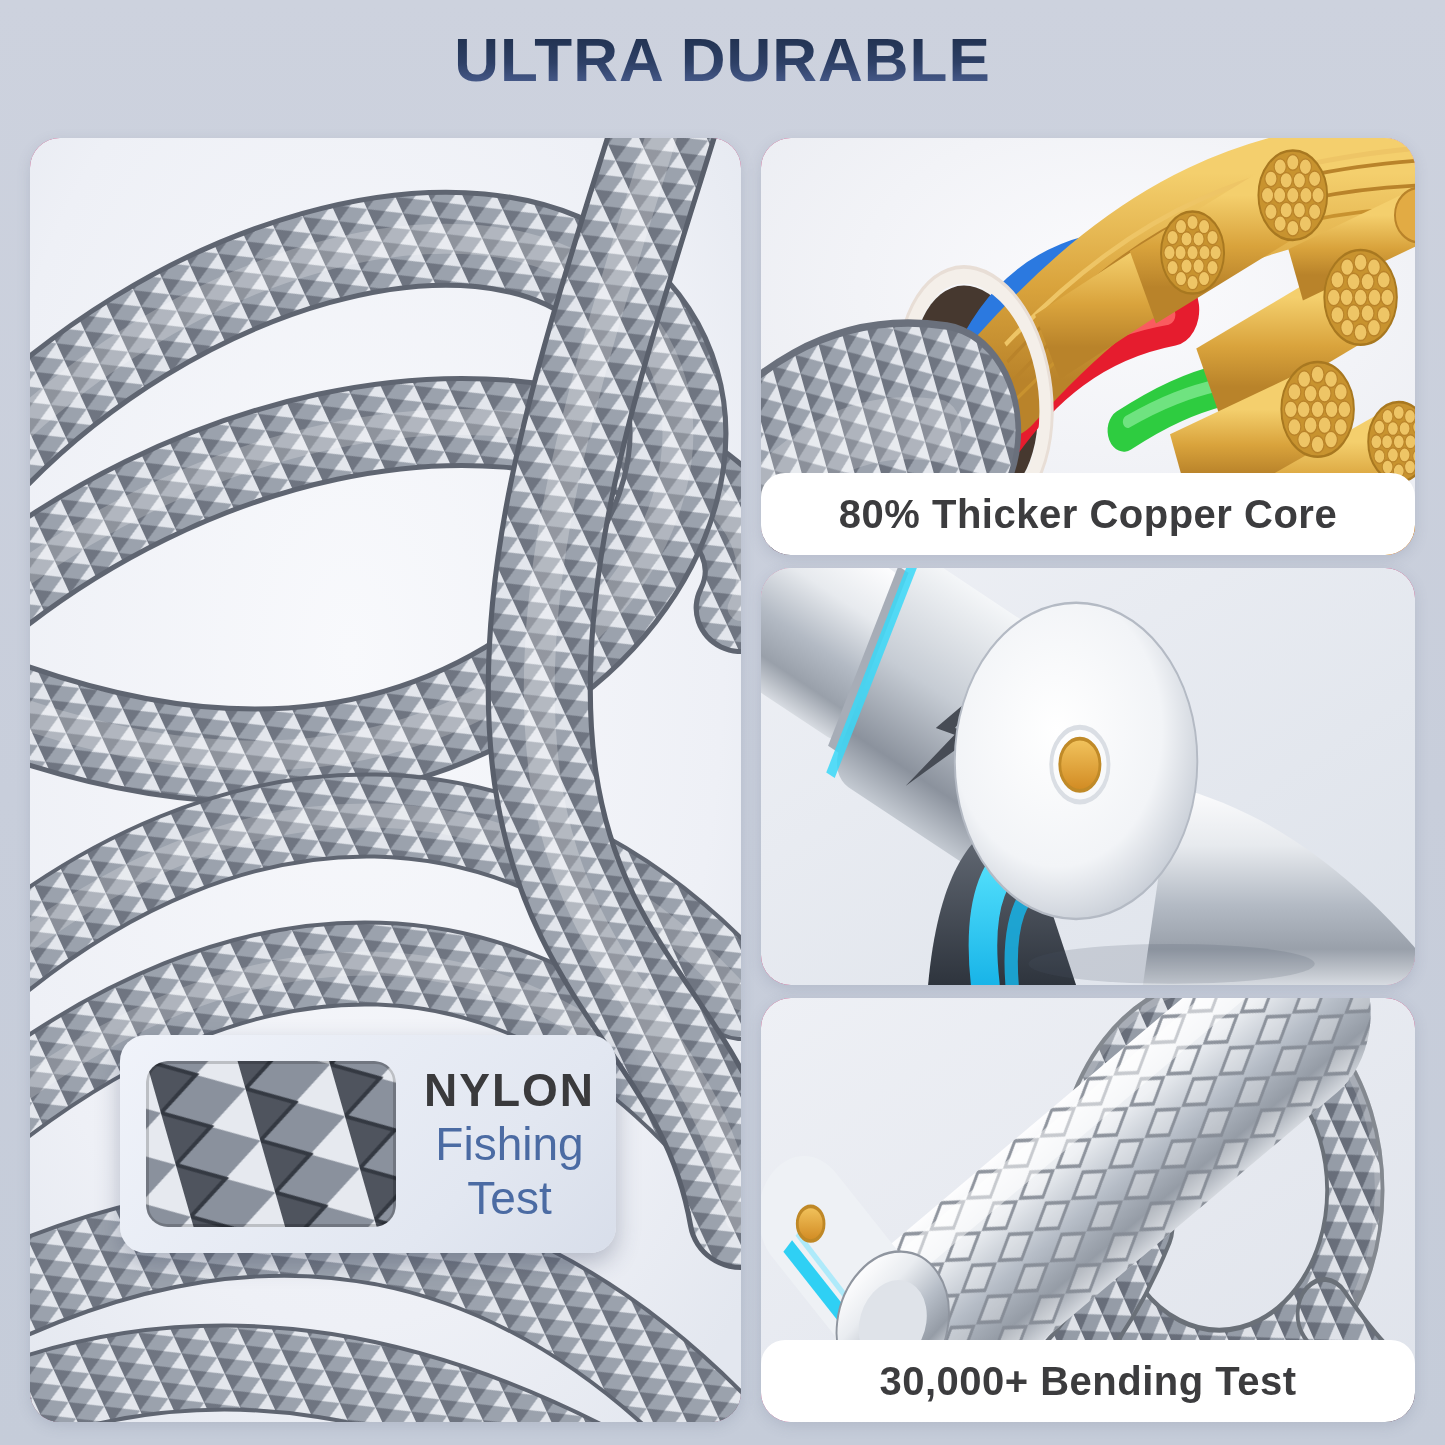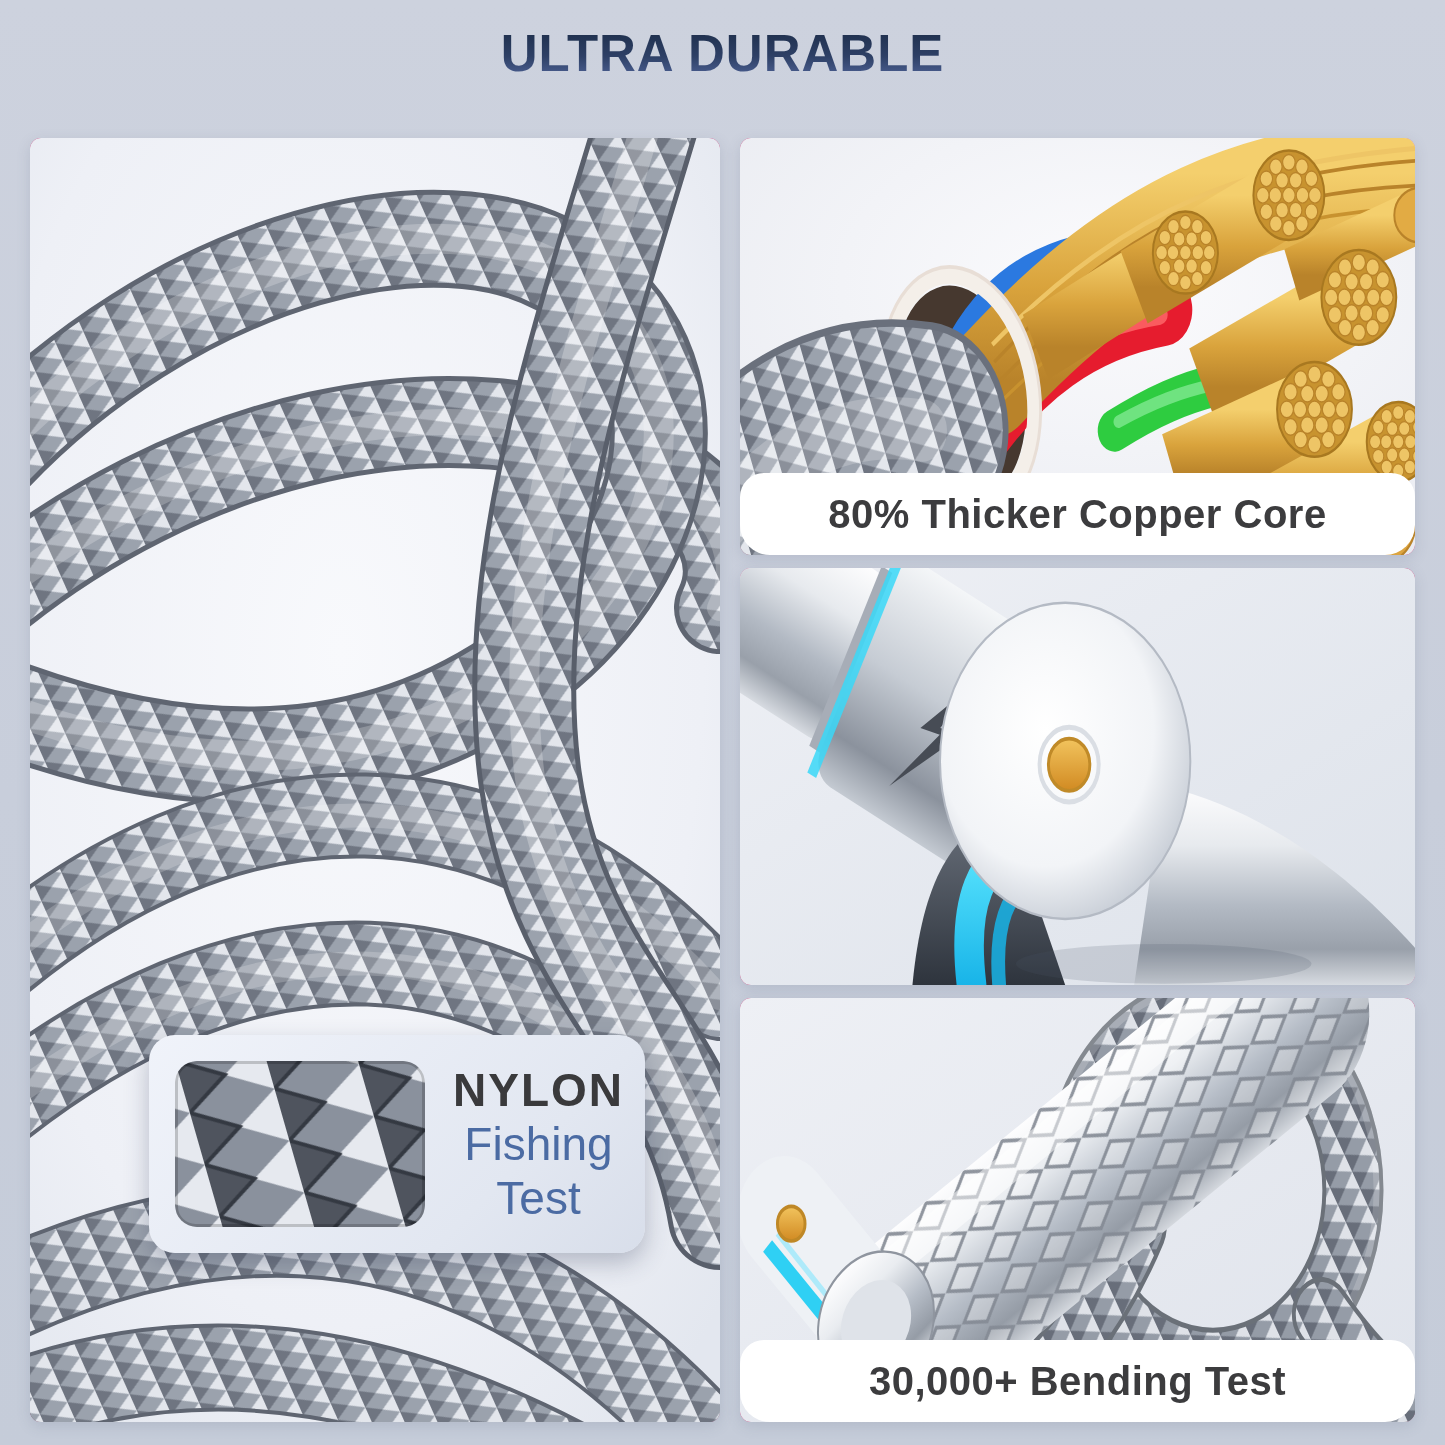--- a/index.html
+++ b/index.html
@@ -3,51 +3,51 @@
 <meta charset="utf-8">
 <style>
   html,body{margin:0;padding:0;}
   body{
     width:1445px;height:1445px;position:relative;overflow:hidden;
     background:linear-gradient(180deg,#cdd2de 0%,#c8cedb 55%,#c5ccd9 100%);
     font-family:"Liberation Sans", sans-serif;
   }
   .title{
     position:absolute;top:24px;left:0;width:100%;text-align:center;
-    font-size:51px;font-weight:bold;letter-spacing:1px;
+    font-size:62px;font-weight:bold;letter-spacing:1px;
     background:linear-gradient(180deg,#1b2b46 0%,#2e4066 55%,#55699f 100%);
     -webkit-background-clip:text;background-clip:text;
     color:transparent;
   }
   .layout{
     position:absolute;left:30px;top:138px;width:1385px;height:1284px;
     display:flex;gap:20px;
   }
   .panel{
-    position:relative;border-radius:11px;overflow:hidden;
-    background:#be185d;box-shadow:0 4px 14px rgba(90,100,125,.18);
+    position:relative;border-radius:30px;overflow:hidden;
+    background:#be185d;box-shadow:0 4px 14px rgba(90,100,125,.18);padding-left:21px;
   }
   .left-panel{width:690px;height:1284px;flex:none;}
   .right-col{width:675px;display:flex;flex-direction:column;gap:13px;}
   .rp1,.rp2{height:417px;}
   .rp3{height:424px;}
   .photo{position:absolute;inset:0;}
   .photo svg{display:block;width:100%;height:100%;}
   .caption{
     position:absolute;left:0;right:0;bottom:0;height:82px;
     background:#ffffff;border-radius:24px 24px 30px 30px;
     display:flex;align-items:center;justify-content:center;
     font-size:40px;font-weight:bold;color:#3c3c3e;letter-spacing:.5px;
   }
   .inset{
     position:absolute;left:90px;top:897px;width:496px;height:218px;
     border-radius:26px;
     background:linear-gradient(135deg,#f0f3fa 0%,#e2e7f1 70%,#d8deea 100%);
     box-shadow:0 10px 24px rgba(50,60,90,.30);
-    display:flex;align-items:center;padding:0 26px;box-sizing:border-box;gap:28px;margin-left:29px;
+    display:flex;align-items:center;padding:0 26px;box-sizing:border-box;gap:28px;
   }
   .swatch{width:250px;height:166px;flex:none;border-radius:22px;overflow:hidden;}
   .inset-text{flex:1;text-align:center;line-height:1.18;}
   .inset-text .dark{font-size:46px;font-weight:bold;color:#3a3a3c;letter-spacing:2px;display:block;}
   .inset-text .blue{font-size:46px;font-weight:normal;color:#4b6ba3;display:block;}
 </style>
 </head>
 <body>
 
 <div class="title">ULTRA DURABLE</div>

